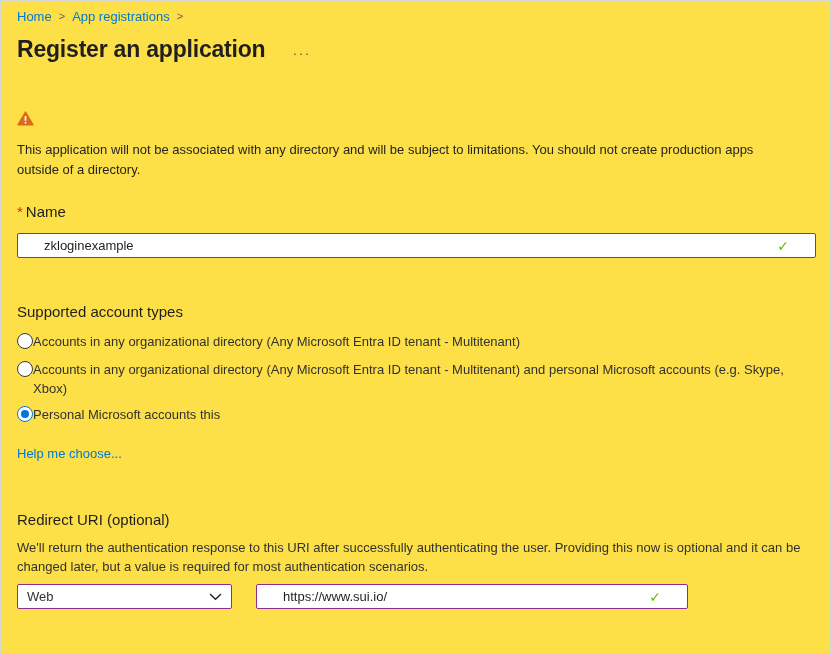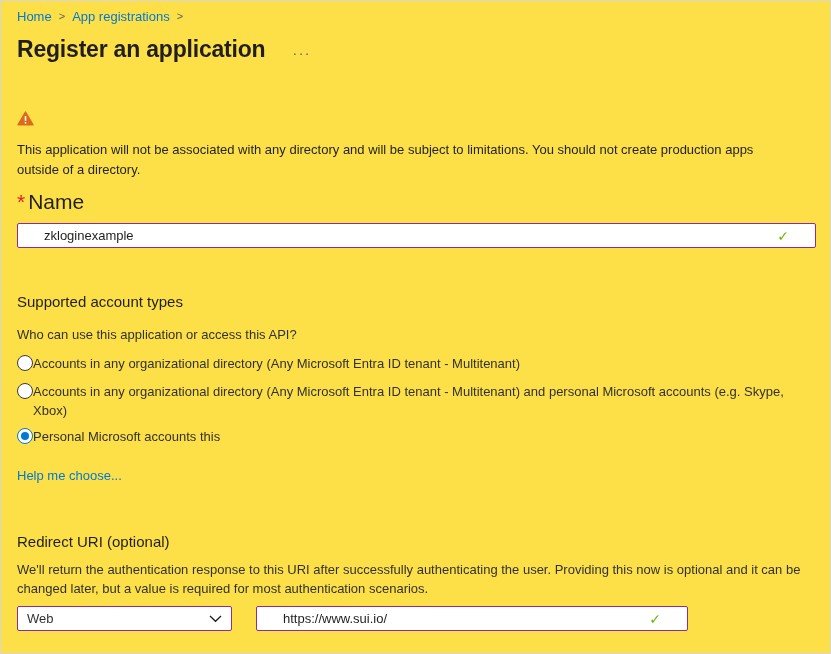--- a/index.html
+++ b/index.html
@@ -22,21 +22,21 @@
   .breadcrumb .sep { color: var(--muted, #605e5c); margin: 0 7px; font-size: 11px; position: relative; top: -1px; }
   
   .title-row { display: flex; align-items: center; margin-top: 9px; }
   h1 { font-size: 23px; line-height: 30px; font-weight: 700; color: var(--heading, #201f1e); letter-spacing: -0.2px; }
   .more { color: var(--muted, #605e5c); margin-left: 27px; margin-top: 8px; font-size: 14px; letter-spacing: 1.5px; cursor: pointer; }
   
   .warning { display: flex; gap: 10px; margin-top: 45px; flex-direction: column; }
   .warning .wicon { flex: none; margin-top: 2px; }
   .warning p { font-size: 13px; line-height: 20px; max-width: 778px; color: #252423; }
   
-  .field-label { margin-top: 13px; font-size: 21px; line-height: 18px; color: var(--heading, #201f1e); }
+  .field-label { margin-top: 23px; font-size: 15px; line-height: 18px; color: var(--heading, #201f1e); }
   .req { color: var(--required, #e02020); margin-right: 3px; }
   .desc { margin-top: 11px; font-size: 13px; line-height: 16px; }
   .textbox {
     height: 25px; border: 1px solid var(--input_border, #8f2c93); border-radius: 2px;
     display: flex; align-items: center; padding: 0 26px; background: #fff;
   }
   .textbox.name-box { margin-top: 12px; width: 799px; }
   .textbox input {
     border: none; outline: none; flex: 1 1 auto; height: 100%;
     font-size: 13px; font-family: inherit; color: var(--heading, #201f1e); background: transparent;
@@ -101,21 +101,20 @@
       <span class="req">*</span><span>Name</span>
     </div>
     <div class="textbox name-box">
       <input type="text" value="zkloginexample" style="">
       <span class="check">✓</span>
     </div>
   </section>
 
   <section>
     <h2 class="section-heading heading-account">Supported account types</h2>
-    <p class="question">Who can use this application or access this API?</p>
 
     <div class="radio-row r1">
       <span class="radio"></span>
       <span class="radio-label">Accounts in any organizational directory (Any Microsoft Entra ID tenant - Multitenant)</span>
     </div>
 
     <div class="radio-row r2">
       <span class="radio"></span>
       <span class="radio-label">Accounts in any organizational directory (Any Microsoft Entra ID tenant - Multitenant) and personal Microsoft accounts (e.g. Skype, Xbox)</span>
     </div>

